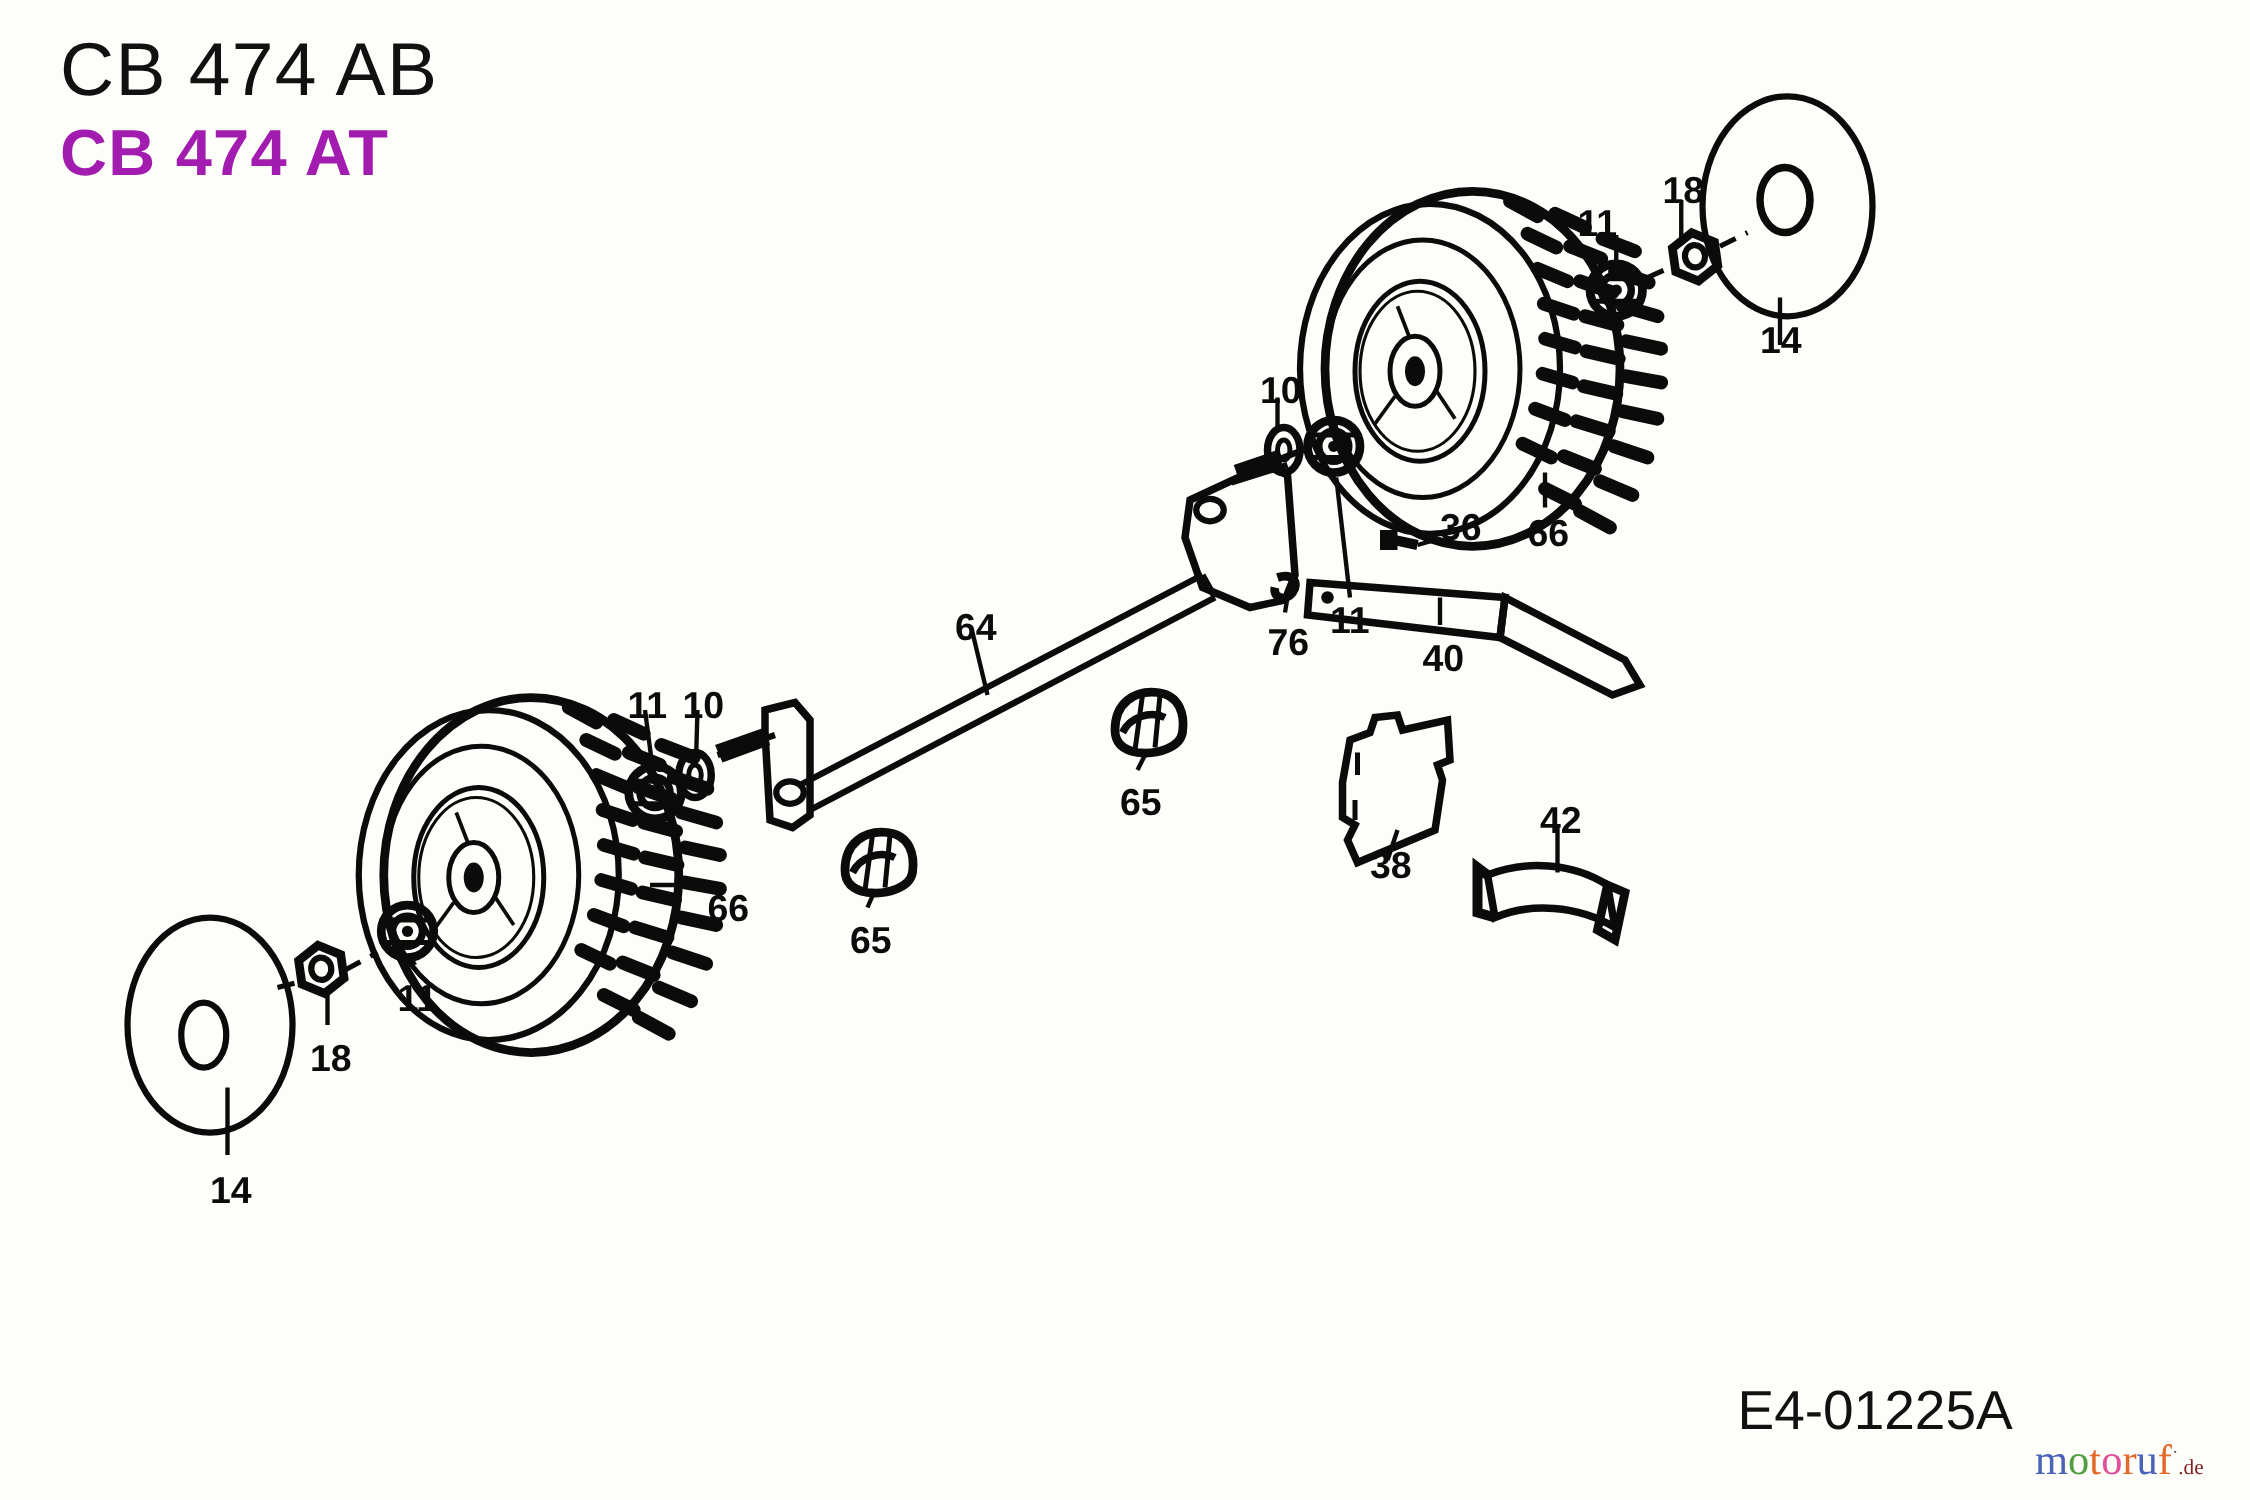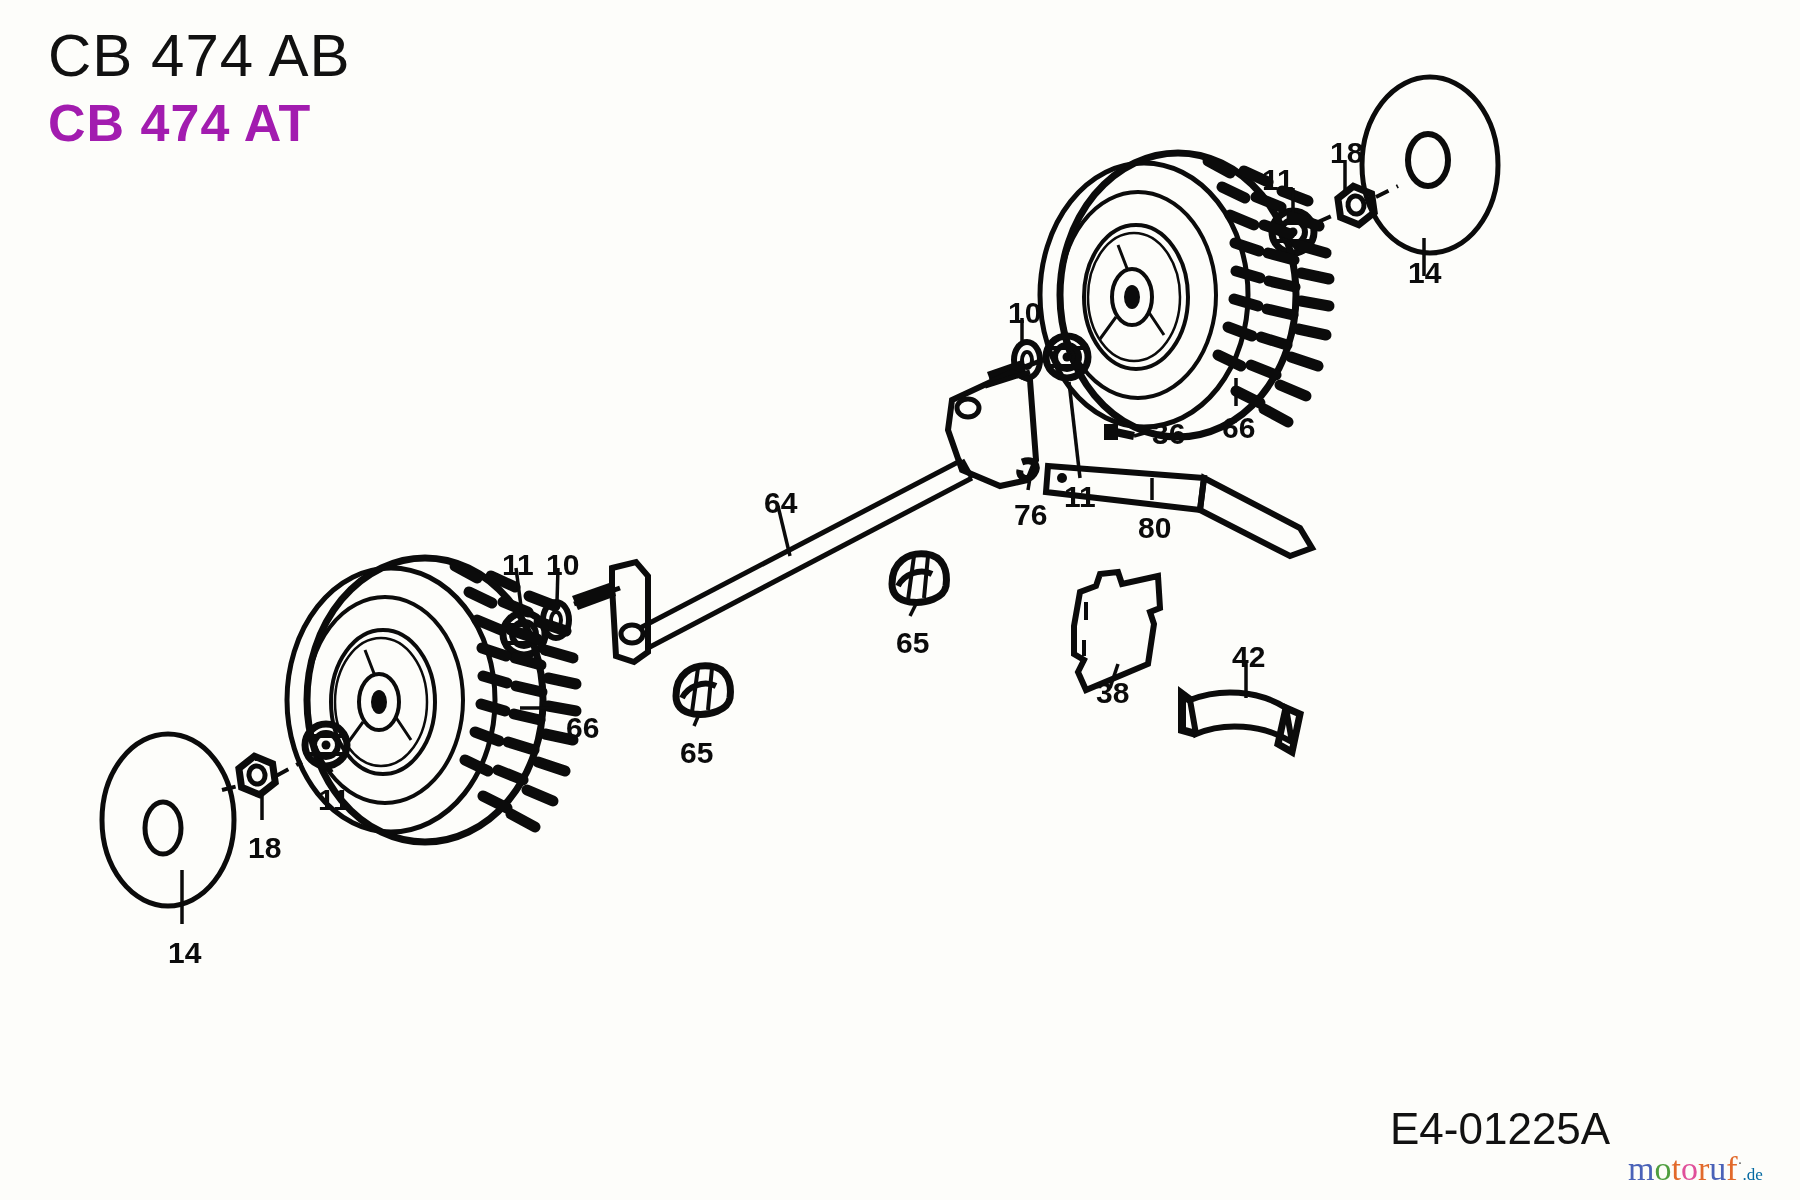--- a/index.html
+++ b/index.html
@@ -29,21 +29,21 @@
     position:absolute;font-size:30px;font-weight:bold;color:#0b0b0b;
     line-height:1;white-space:nowrap;
   }
   svg.art{position:absolute;left:0;top:0;width:1800px;height:1200px;}
   .wm{
     position:absolute;left:1628px;top:1152px;
     font-family:"Liberation Serif", serif;
     font-size:34px;line-height:1;white-space:nowrap;
   }
   .wm .dot{font-size:15px;color:#5b5b5b;vertical-align:super;}
-  .wm .de{font-size:17px;color:#0369a1;}
+  .wm .de{font-size:17px;color:#7f1d1d;}
 </style>
 </head>
 <body>
 
 <div id="sheet">
 
   <div class="title-block">
     <div class="title-line1">CB 474 AB</div>
     <div class="title-line2">CB 474 AT</div>
   </div>
@@ -273,24 +273,24 @@
       <path d="M 182 924 L 182 870"></path>
     </g>
   </svg>
 
   <div class="callout" style="left:1330px;top:138px">18</div>
   <div class="callout" style="left:1262px;top:165px">11</div>
   <div class="callout" style="left:1408px;top:258px">14</div>
   <div class="callout" style="left:1008px;top:298px">10</div>
   <div class="callout" style="left:1064px;top:482px">11</div>
   <div class="callout" style="left:1222px;top:413px">66</div>
-  <div class="callout" style="left:1152px;top:419px">36</div>
+  <div class="callout" style="left:1152px;top:408px">36</div>
   <div class="callout" style="left:764px;top:488px">64</div>
   <div class="callout" style="left:1014px;top:500px">76</div>
-  <div class="callout" style="left:1138px;top:513px">80</div>
+  <div class="callout" style="left:1138px;top:513px">40</div>
   <div class="callout" style="left:502px;top:550px">11</div>
   <div class="callout" style="left:546px;top:550px">10</div>
   <div class="callout" style="left:896px;top:628px">65</div>
   <div class="callout" style="left:1096px;top:678px">38</div>
   <div class="callout" style="left:1232px;top:642px">42</div>
   <div class="callout" style="left:566px;top:713px">66</div>
   <div class="callout" style="left:680px;top:738px">65</div>
   <div class="callout" style="left:318px;top:785px">11</div>
   <div class="callout" style="left:248px;top:833px">18</div>
   <div class="callout" style="left:168px;top:938px">14</div>

